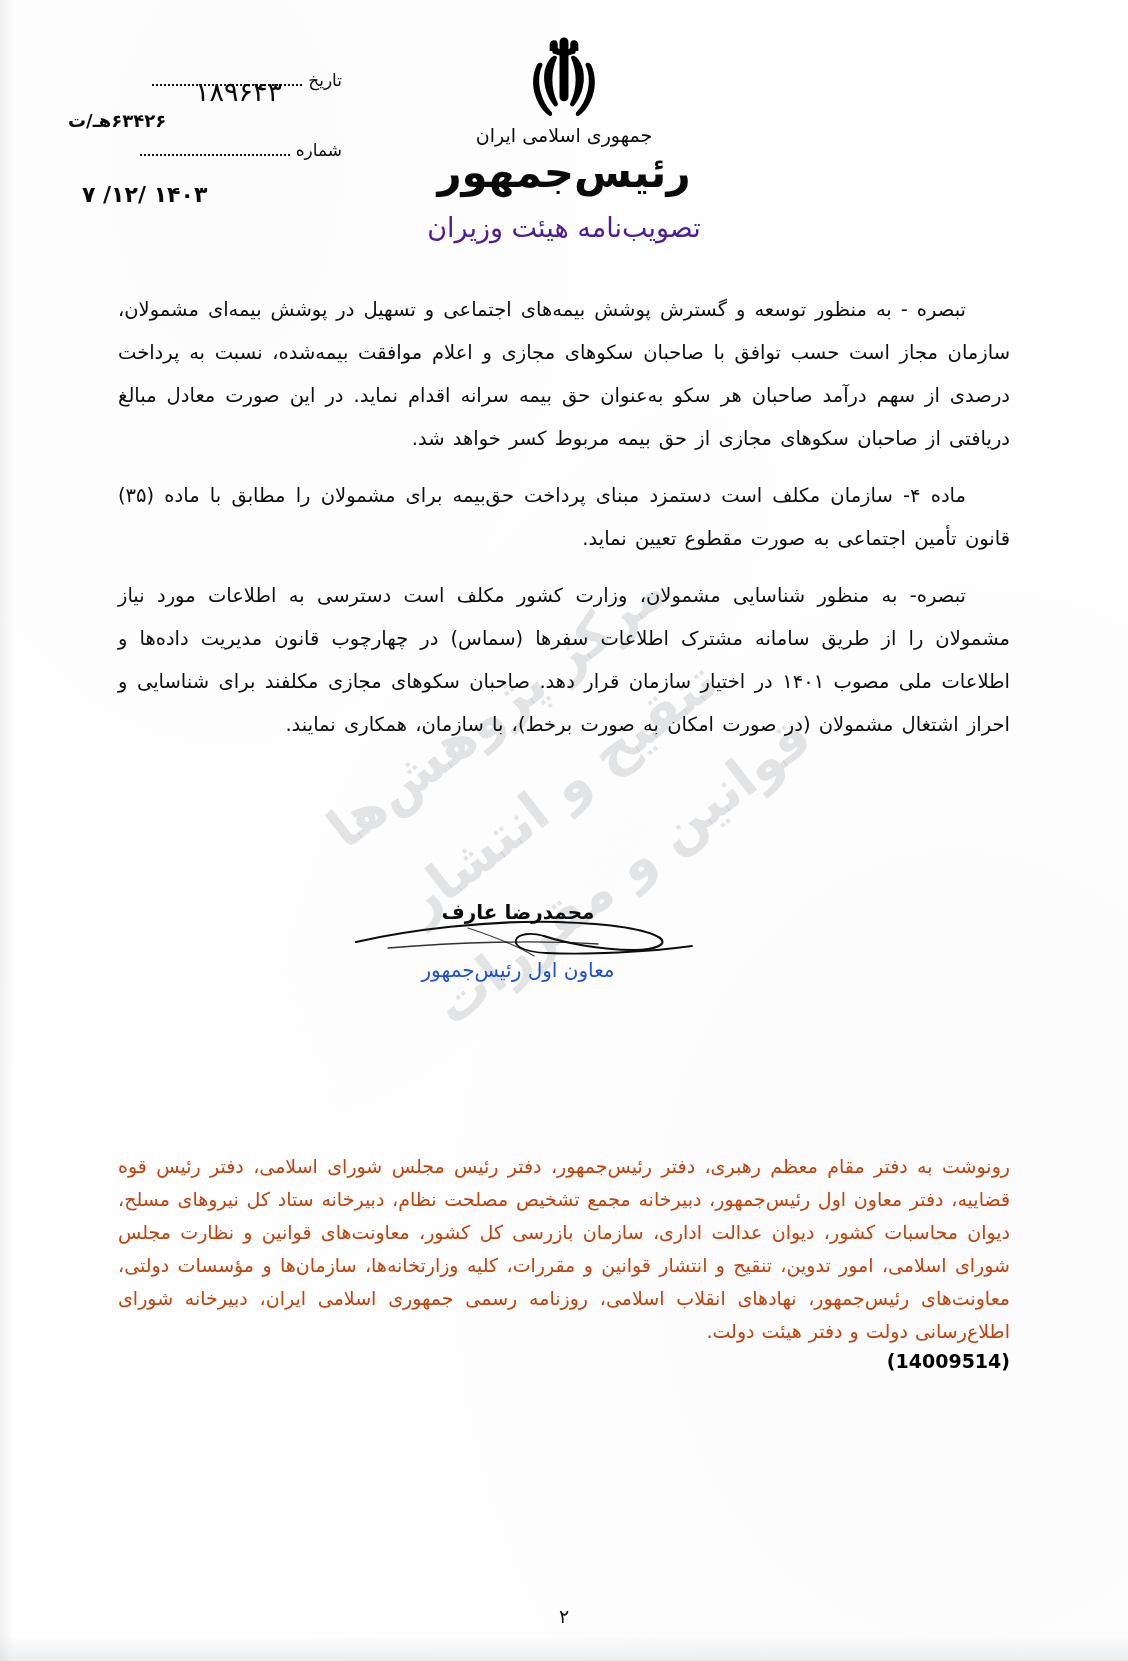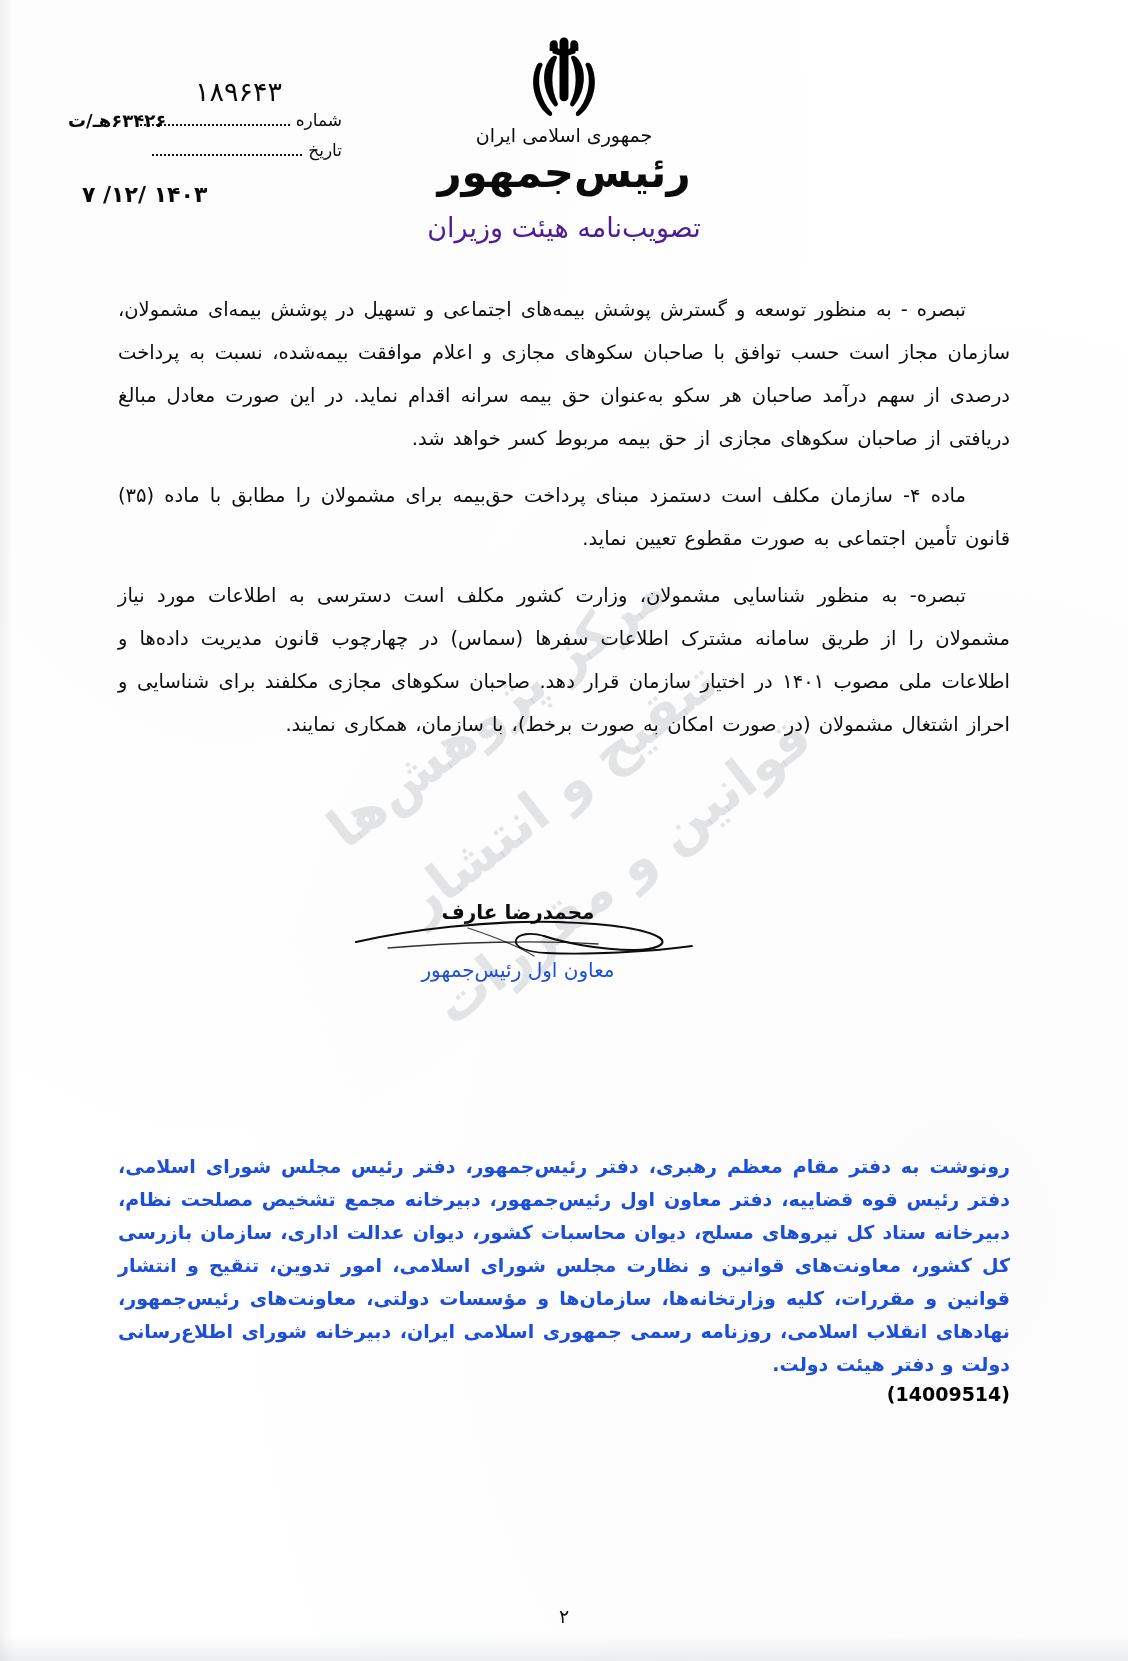--- a/index.html
+++ b/index.html
@@ -218,22 +218,22 @@
     top: 1150px;
     right: 118px;
     width: 892px;
     direction: rtl;
     text-align: justify;
     text-align-last: right;
   }
   .dist-text {
     font-size: 19px;
     line-height: 33px;
-    font-weight: 700;
-    color: #1d4ed8;
+    font-weight: 400;
+    color: #c2410c;
     margin: 0;
     letter-spacing: 0.2px;
     word-spacing: 1px;
   }
   .dist-ref {
     margin-top: 2px;
     text-align: left;
     direction: rtl;
     font-size: 19px;
     font-weight: 700;
@@ -285,27 +285,27 @@
 
     <div class="country-name">جمهوری اسلامی ایران</div>
     <div class="president-title">رئیس‌جمهور</div>
     <div class="doc-kind">تصویب‌نامه هیئت وزیران</div>
   </div>
 
   <div class="refbox">
     <div class="ref-number-top">۱۸۹۶۴۳</div>
     <div class="ref-secondary">۶۳۴۲۶هـ/ت</div>
 
+    <div class="ref-row">
+      <span class="ref-label">تاریخ</span>
+      <span class="ref-dots"></span>
+    </div>
+
     <div class="ref-row" style="margin-top:40px;">
       <span class="ref-label">شماره</span>
-      <span class="ref-dots"></span>
-    </div>
-
-    <div class="ref-row">
-      <span class="ref-label">تاریخ</span>
       <span class="ref-dots"></span>
     </div>
 
     <div class="ref-date">۷ /۱۲/ ۱۴۰۳</div>
   </div>
 
   <div class="body-area">
     <p class="para">تبصره - به منظور توسعه و گسترش پوشش بیمه‌های اجتماعی و تسهیل در پوشش بیمه‌ای مشمولان، سازمان مجاز است حسب توافق با صاحبان سکوهای مجازی و اعلام موافقت بیمه‌شده، نسبت به پرداخت درصدی از سهم درآمد صاحبان هر سکو به‌عنوان حق بیمه سرانه اقدام نماید. در این صورت معادل مبالغ دریافتی از صاحبان سکوهای مجازی از حق بیمه مربوط کسر خواهد شد.</p>
     <p class="para">ماده ۴- سازمان مکلف است دستمزد مبنای پرداخت حق‌بیمه برای مشمولان را مطابق با ماده (۳۵) قانون تأمین اجتماعی به صورت مقطوع تعیین نماید.</p>
     <p class="para">تبصره- به منظور شناسایی مشمولان، وزارت کشور مکلف است دسترسی به اطلاعات مورد نیاز مشمولان را از طریق سامانه مشترک اطلاعات سفرها (سماس) در چهارچوب قانون مدیریت داده‌ها و اطلاعات ملی مصوب ۱۴۰۱ در اختیار سازمان قرار دهد. صاحبان سکوهای مجازی مکلفند برای شناسایی و احراز اشتغال مشمولان (در صورت امکان به صورت برخط)، با سازمان، همکاری نمایند.</p>

